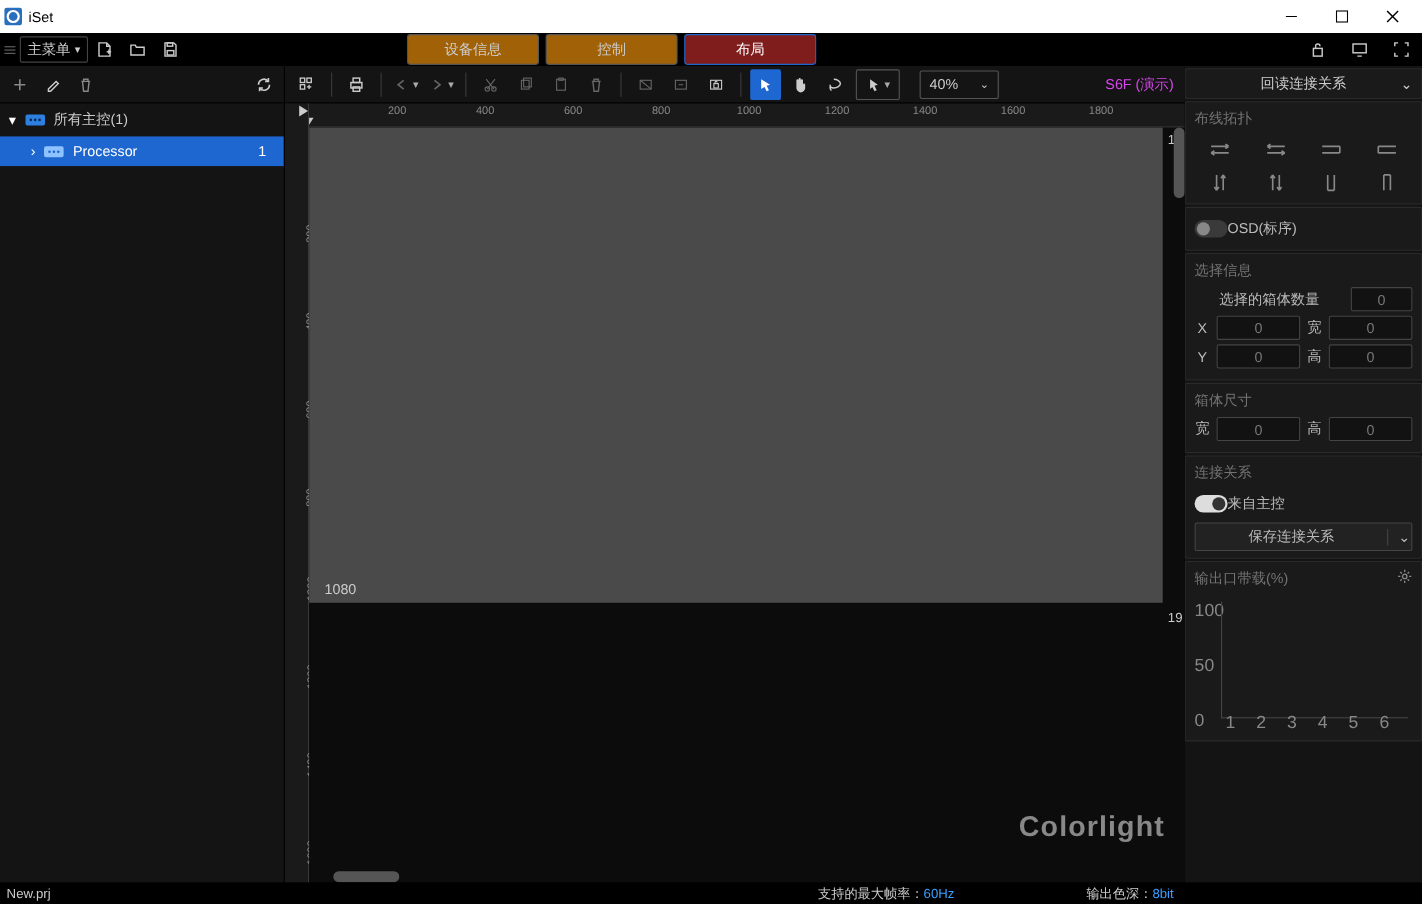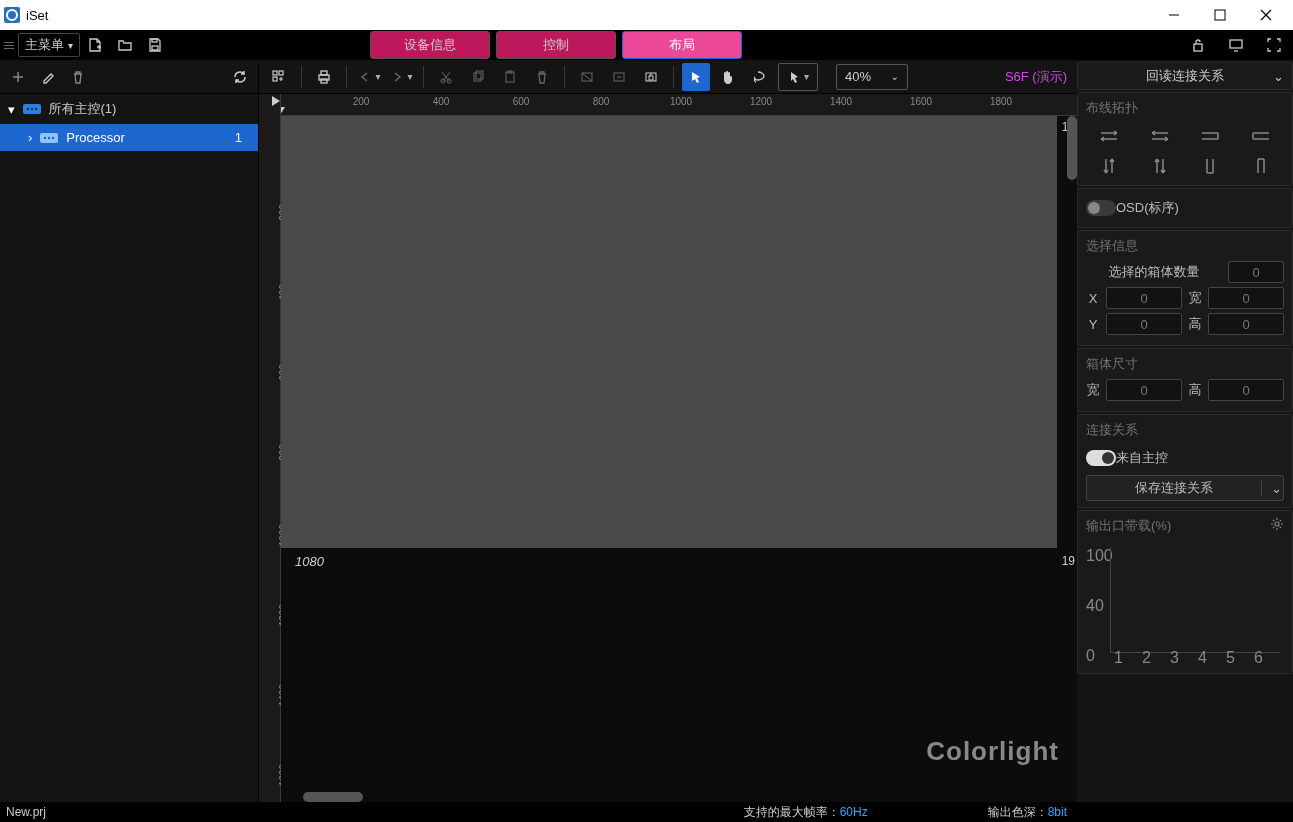--- a/index.html
+++ b/index.html
@@ -6,22 +6,22 @@
 body { background:#141414; color:#ccc; overflow:hidden; width:1293px; height:822px; font-size:13px; }
 .titlebar { height:30px; background:#fff; display:flex; align-items:center; padding:0 4px; color:#000; }
 .titlebar .logo { width:16px; height:16px; background:#2a6fbb; border-radius:2px; margin-right:6px; display:flex; align-items:center; justify-content:center; }
 .titlebar .logo::before { content:""; width:8px; height:8px; border:2px solid #fff; border-radius:50%; }
 .titlebar .spacer { flex:1; }
 .titlebar .winbtn { width:46px; height:30px; display:flex; align-items:center; justify-content:center; }
 .menubar { height:30px; background:#000; display:flex; align-items:center; padding:0 4px; }
 .menubar .mainmenu { display:flex; align-items:center; gap:4px; padding:2px 6px; border:1px solid #444; border-radius:2px; cursor:pointer;justify-content:space-between; }
 .menubar .iconbtn { width:26px; height:26px; display:flex; align-items:center; justify-content:center; margin:0 2px; cursor:pointer; color:#bbb; }
 .menubar .tabarea { display:flex; gap:6px; margin-left:200px; }
-.menubar .tabbtn { height:28px; min-width:120px; display:flex; align-items:center; justify-content:center; border:1px solid #555; border-radius:3px; background:#be185d; cursor:pointer; }
-.menubar .tabbtn.active { background:#ec4899; border-color:#1e66d0; color:#fff;align-items:center; }
+.menubar .tabbtn { height:28px; min-width:120px; display:flex; align-items:center; justify-content:center; border:1px solid #555; border-radius:3px; background:#a16207; cursor:pointer; }
+.menubar .tabbtn.active { background:#7f1d1d; border-color:#1e66d0; color:#fff;align-items:center; }
 .menubar .right { margin-left:auto; display:flex; gap:8px; align-items:center; }
 .workrow { display:flex; height:742px; background:#0f0f0f; }
 .leftcol { width:259px; background:#141414; display:flex; flex-direction:column; border-right:1px solid #000; }
 .lefttoolbar { height:34px; display:flex; align-items:center; padding:0 6px; gap:6px; border-bottom:1px solid #000; }
 .lefttoolbar .tbtn { width:24px; height:24px; display:flex; align-items:center; justify-content:center; color:#888; cursor:pointer; }
 .lefttoolbar .tbtn.enabled { color:#ddd; }
 .lefttoolbar .spacer { flex:1; }
 .tree { flex:1; overflow:auto; }
 .treehead { display:flex; align-items:center; gap:8px; padding:6px 8px; }
 .treehead .chev { color:#fff; }
@@ -41,21 +41,21 @@
 .rulerarea { display:flex; flex:1; position:relative; }
 .vruler { width:22px; background:#1a1a1a; border-right:1px solid #3a3a3a; position:relative; font-size:10px; color:#888; }
 .vruler .vtick { position:absolute; right:2px; transform:rotate(-90deg); transform-origin:right top; white-space:nowrap; }
 .canvaswrap { flex:1; position:relative; overflow:hidden; }
 .hruler { height:22px; background:#1a1a1a; border-bottom:1px solid #3a3a3a; position:relative; font-size:10px; color:#888; }
 .hruler .htick { position:absolute; top:2px; transform:translateX(-50%); }
 .triangle-h { position:absolute; top:13px; left:3px; width:0; height:0; border-left:5px solid transparent; border-right:5px solid transparent; border-top:8px solid #ccc; }
 .triangle-v { position:absolute; left:13px; top:2px; width:0; height:0; border-top:5px solid transparent; border-bottom:5px solid transparent; border-left:8px solid #ccc; }
 .canvas { position:absolute; left:0; top:22px; right:0; bottom:0; background:#0c0c0c; }
 .canvasfield { position:absolute; left:0; top:0; width:776px; height:432px; background:#4a4a4a; }
-.label1080 { position:absolute; left:14px; top:438px; color:#ccc; font-size:13px;font-style:italic; }
+.label1080 { position:absolute; left:14px; top:412px; color:#ccc; font-size:13px; }
 .label19a { position:absolute; right:2px; top:4px; color:#ccc; font-size:12px; }
 .label19b { position:absolute; right:2px; top:438px; color:#ccc; font-size:12px; }
 .scrollthumb-v { position:absolute; right:0; top:22px; width:10px; height:64px; background:#555; border-radius:5px; }
 .scrollthumb-h { position:absolute; left:22px; bottom:0; width:60px; height:10px; background:#555; border-radius:5px; }
 .watermark { position:absolute; right:18px; top:620px; color:#888; font-size:26px; font-weight:bold; letter-spacing:1px; }
 .rightcol { width:216px; background:#141414; display:flex; flex-direction:column; gap:2px; padding-top:2px; overflow-y:auto; }
 .rightcol::-webkit-scrollbar { width:0; }
 .panel { background:#1a1a1a; border:1px solid #2a2a2a; border-radius:2px; padding:6px 8px; color:#bbb; }
 .panel .ptitle { margin-bottom:6px; color:#737373; }
 .readback { display:flex; align-items:center; justify-content:center; height:28px; background:#1a1a1a; border:1px solid #2a2a2a; border-radius:2px; cursor:pointer; position:relative; }
@@ -495,21 +495,21 @@
         <div class="ptitle" style="flex:1">输出口带载(%)</div>
         <div style="color:#888;cursor:pointer">
           <svg width="14" height="14" fill="none" stroke="#888" stroke-width="1.2">
               <circle cx="7" cy="7" r="2"></circle>
               <path d="M7 1v2M7 11v2M1 7h2M11 7h2M3 3l1.4 1.4M11 11l-1.4-1.4M3 11l1.4-1.4M11 3l-1.4 1.4"></path>
             </svg>
         </div>
       </div>
       <div class="axis">
         <span class="ylab" style="top:0">100</span>
-        <span class="ylab" style="top:50px">40</span>
+        <span class="ylab" style="top:50px">50</span>
         <span class="ylab" style="top:100px">0</span>
         <div class="plot"></div>
         <div id="bandx">
             <span class="xlab" style="left: 28px;">1</span>
             <span class="xlab" style="left: 56px;">2</span>
             <span class="xlab" style="left: 84px;">3</span>
             <span class="xlab" style="left: 112px;">4</span>
             <span class="xlab" style="left: 140px;">5</span>
             <span class="xlab" style="left: 168px;">6</span>
           </div>

